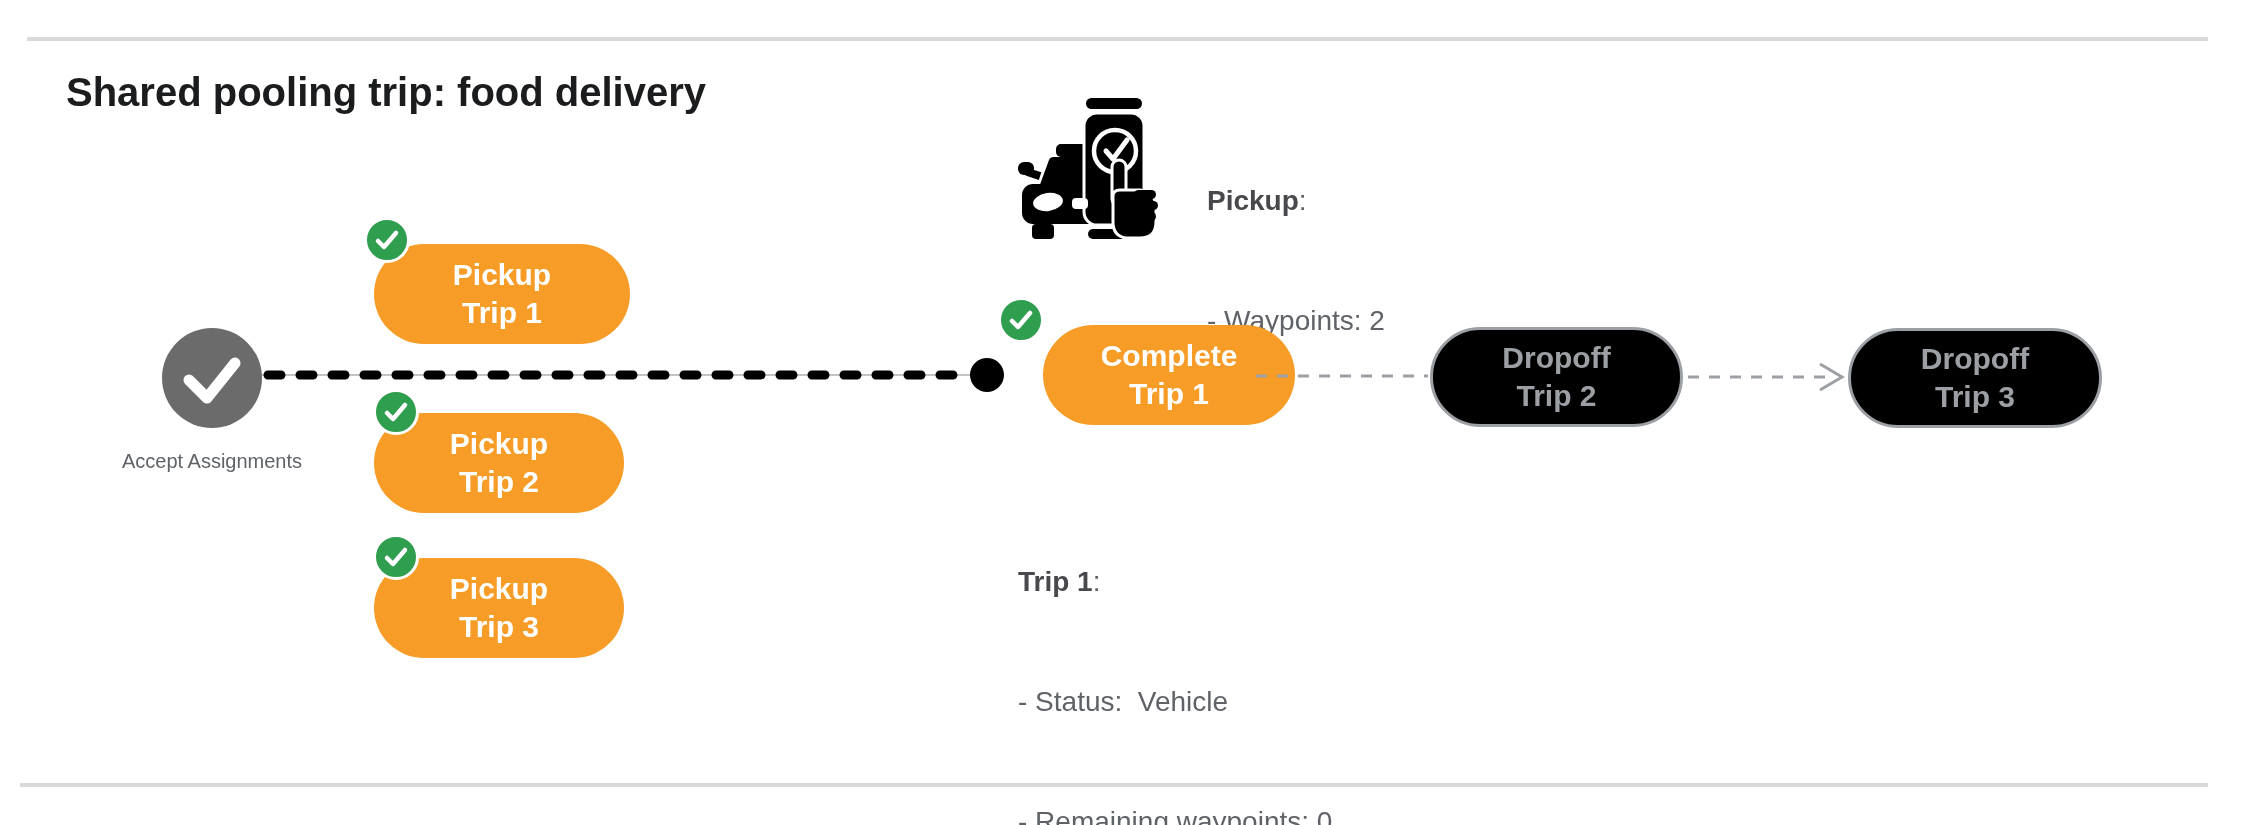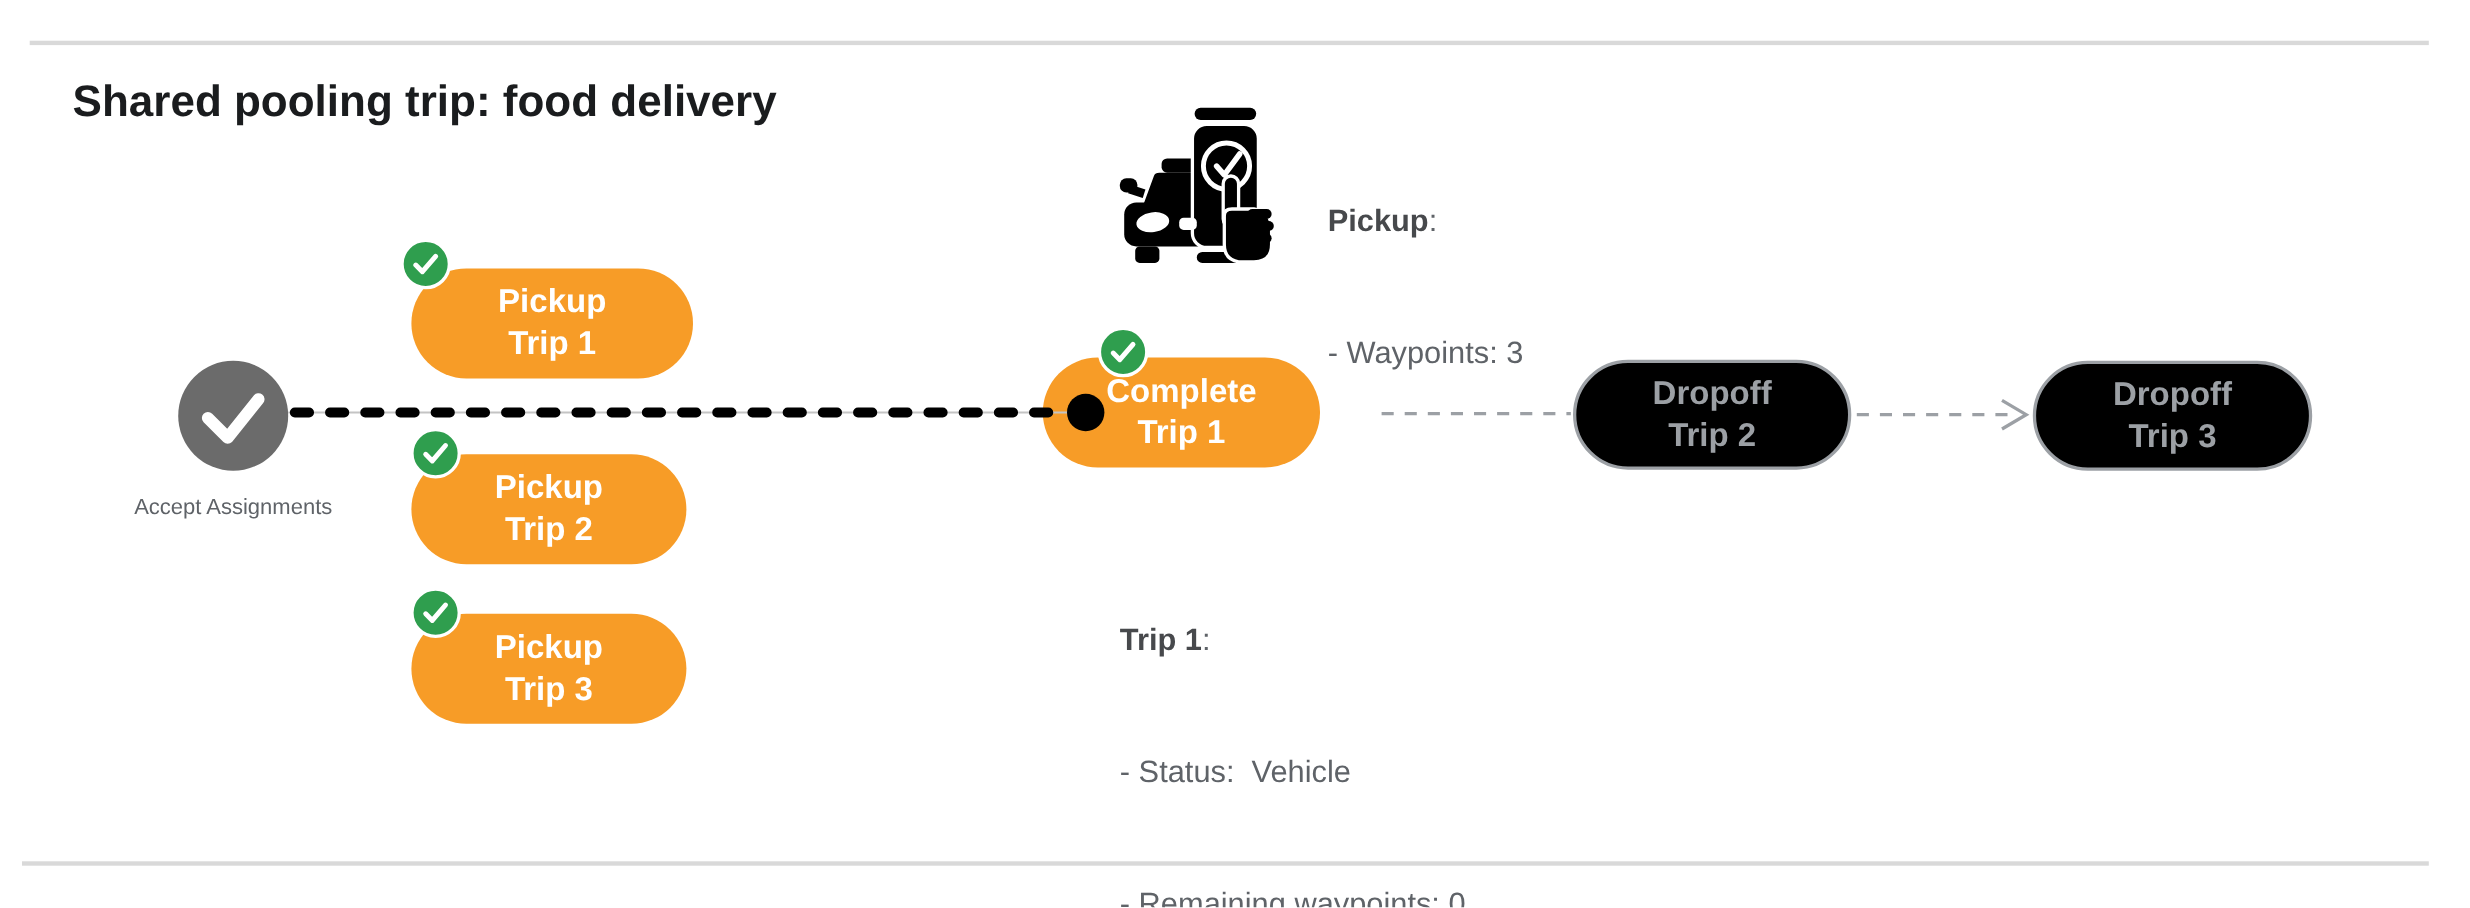--- a/index.html
+++ b/index.html
@@ -69,21 +69,21 @@
   </div>
   <div class="pill pill-orange" style="left:374px;top:413px;width:250px;height:100px;">
     <span>Pickup</span>
     <span>Trip 2</span>
   </div>
   <div class="pill pill-orange" style="left:374px;top:558px;width:250px;height:100px;">
     <span>Pickup</span>
     <span>Trip 3</span>
   </div>
 
-  <div class="pill pill-orange" style="left:948px;top:325px;width:252px;height:100px;">
+  <div class="pill pill-orange" style="left:1043px;top:325px;width:252px;height:100px;">
     <span>Complete</span>
     <span>Trip 1</span>
   </div>
 
   <div class="pill pill-outline" style="left:1430px;top:327px;width:253px;height:100px;">
     <span>Dropoff</span>
     <span>Trip 2</span>
   </div>
   <div class="pill pill-outline" style="left:1848px;top:328px;width:254px;height:100px;">
     <span>Dropoff</span>
@@ -144,21 +144,21 @@
     </g>
     <g fill="var(--ink)">
       <rect x="118" y="98" width="22" height="9" rx="4.5"></rect>
       <rect x="122" y="109" width="20" height="9" rx="4.5"></rect>
       <rect x="122" y="120" width="18" height="9" rx="4.5"></rect>
     </g>
   </svg>
 
   <div class="info-text vehicle-text">
     <div><b>Pickup</b><span>:</span></div>
-    <div>- Waypoints: 3</div>
+    <div>- Waypoints: 2</div>
   </div>
 
   <div class="info-text trip-block-left">
     <div><b>Trip 1</b><span>:</span></div>
     <div>- Status:  Vehicle</div>
     <div>- Remaining waypoints: 0</div>
     
     
     
   </div>

